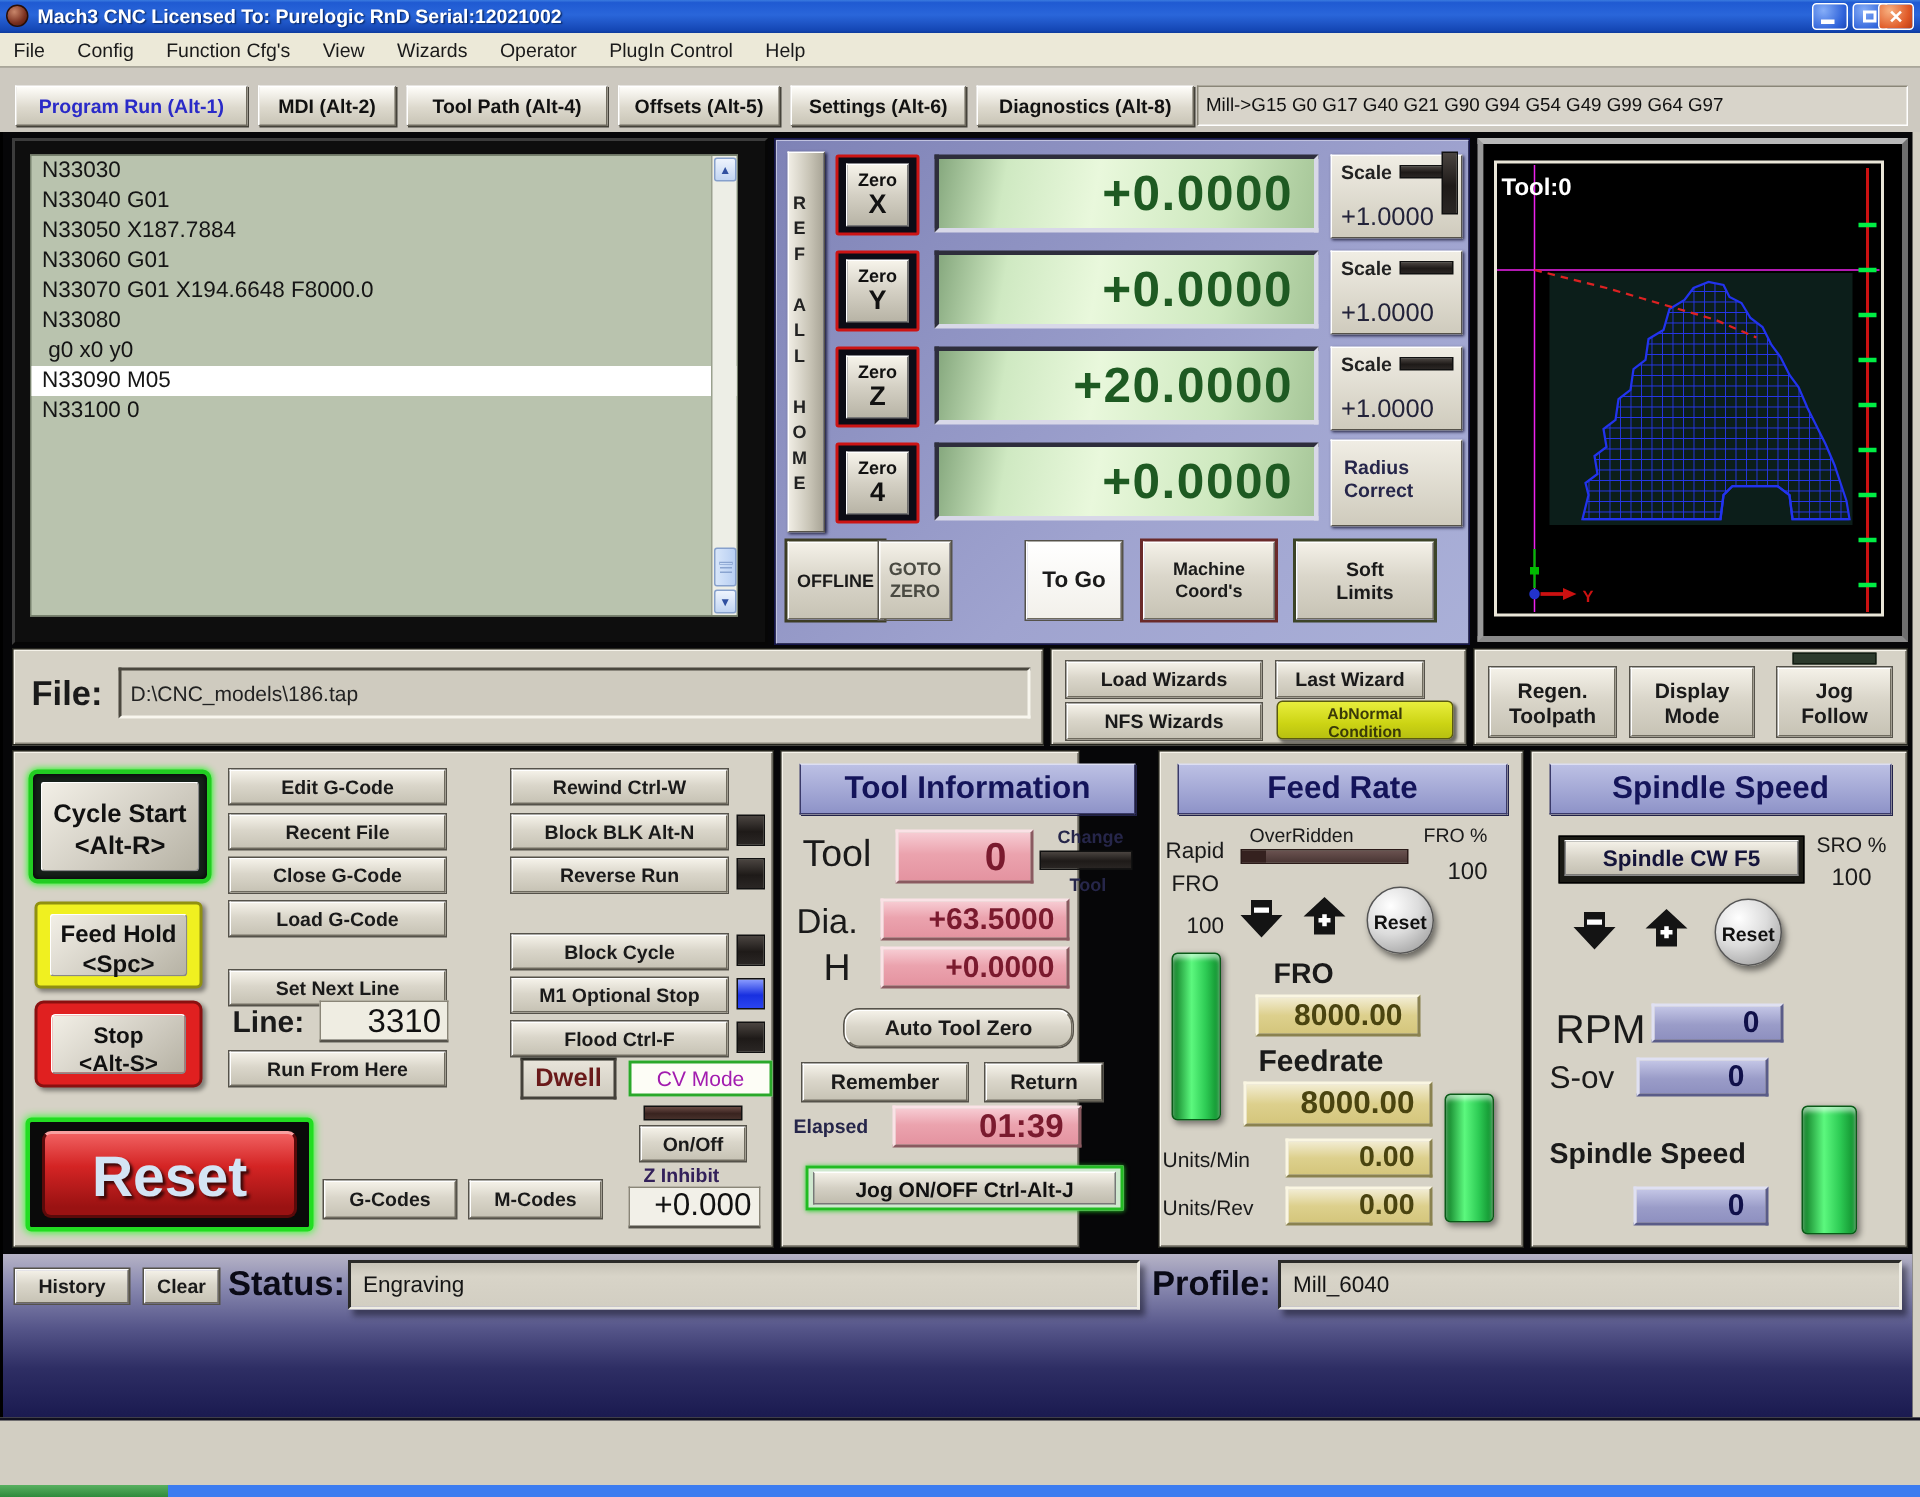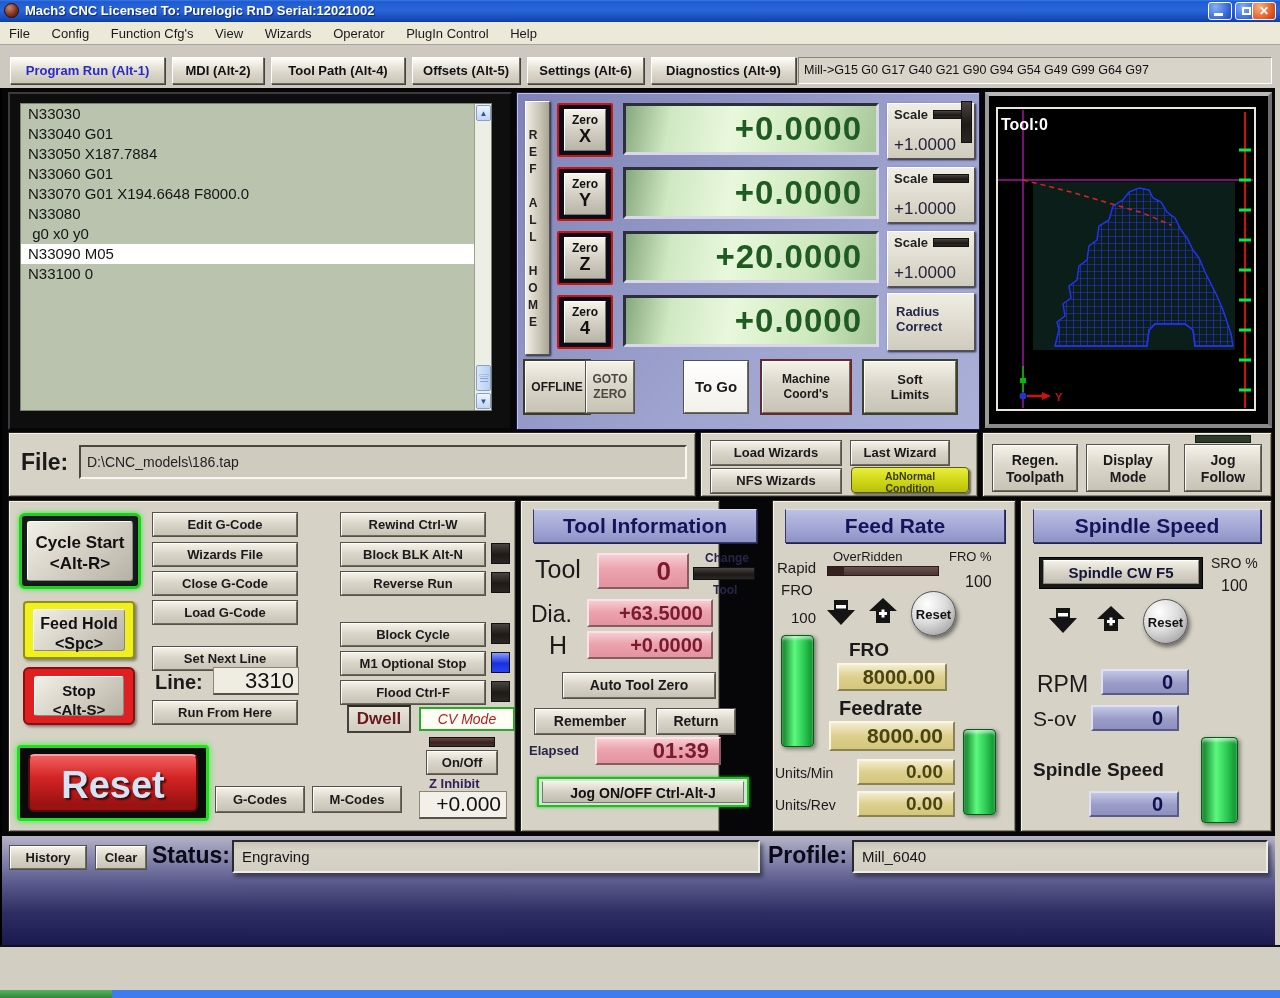--- a/index.html
+++ b/index.html
@@ -176,42 +176,42 @@
   .col1-btn { left:144px; width:144px; height:23px; line-height:21px; }
   .col2-btn { left:332px; width:144px; height:23px; line-height:21px; }
   #rp-line-label { left:146px; top:170px; font-size:20px; font-weight:bold; }
   #rp-line-value { position:absolute; left:204px; top:166px; width:86px; height:28px; background:#efede2;
     border:1px solid #8a8678; border-bottom:2px solid #55524a; font-size:22px; color:#111; text-align:right; padding-right:4px; }
   .mini-led { left:482px; width:19px; height:21px; }
   #dwell-box { position:absolute; left:338px; top:204px; width:64px; height:28px;
     background:linear-gradient(180deg,#e8e4da,#d0ccc0); border:2px solid #44413a;
     border-top-color:#2a2a24; font-size:17px; font-weight:bold; color:#6a1a1a; text-align:center; line-height:24px; }
   #cv-box { position:absolute; left:410px; top:206px; width:96px; height:24px; background:#fdfdf6;
-    border:2px solid #2aa82a; font-size:14px; color:#b91c1c; text-align:center; line-height:20px;font-style:italic; }
+    border:2px solid #2aa82a; font-size:14px; color:#a21caf; text-align:center; line-height:20px; }
   #onoff-led { left:420px; top:236px; width:66px; height:10px; }
   #onoff-btn { left:418px; top:250px; width:70px; height:23px; line-height:21px; }
   #zinhibit-label { left:420px; top:275px; font-size:13px; color:#33205a; font-weight:bold; }
   #zinhibit-value { position:absolute; left:410px; top:290px; width:88px; height:28px; background:#f2f0e8;
     border:1px solid #8a8678; border-bottom:2px solid #55524a; font-size:21px; color:#111; text-align:right; padding-right:5px; }
   #gcodes-btn { left:207px; top:286px; width:88px; height:25px; line-height:23px; }
   #mcodes-btn { left:304px; top:286px; width:88px; height:25px; line-height:23px; }
 
   
   #tool-panel { left:520px; top:500px; width:200px; height:332px; }
   #tool-head { left:12px; top:8px; width:224px; height:34px; line-height:32px; }
   #ti-tool-label { left:14px; top:54px; font-size:25px; }
   #ti-tool-value { left:76px; top:52px; width:92px; height:36px; font-size:26px; line-height:32px; padding-right:16px; }
   #ti-change { left:184px; top:50px; font-size:12px; color:#26264a; font-weight:bold; }
   #ti-change-led { left:172px; top:66px; width:62px; height:13px; }
   #ti-tool2 { left:192px; top:82px; font-size:12px; color:#26264a; font-weight:bold; }
   #ti-dia-label { left:10px; top:100px; font-size:23px; }
   #ti-dia-value { left:66px; top:98px; width:126px; height:28px; font-size:20px; line-height:24px; padding-right:8px; }
   #ti-h-label { left:28px; top:130px; font-size:25px; }
   #ti-h-value { left:66px; top:130px; width:126px; height:28px; font-size:20px; line-height:24px; padding-right:8px; }
-  #ti-autozero { left:42px; top:172px; width:152px; height:25px; line-height:23px; font-size:14px; }
+  #ti-autozero { left:42px; top:172px; width:152px; height:25px; line-height:23px; font-size:14px;border-radius:10px; }
   #ti-remember { left:14px; top:208px; width:110px; height:25px; line-height:23px; font-size:14px; }
   #ti-return { left:136px; top:208px; width:78px; height:25px; line-height:23px; font-size:14px; }
   #ti-elapsed { left:8px; top:242px; font-size:13px; color:#26264a; font-weight:bold; }
   #ti-elapsed-value { left:74px; top:236px; width:126px; height:28px; font-size:22px; line-height:24px; padding-right:10px; }
   #ti-jog { position:absolute; left:16px; top:276px; width:212px; height:30px; background:#cfe8cf;
     border:2px solid #22bb22; box-shadow:0 0 3px #2c2; padding:2px 3px; }
   #ti-jog-face { width:100%; height:100%; background:linear-gradient(180deg,#f4f1e8,#d4d0c4 50%,#c0bcae);
     border:1px solid #777; border-top-color:#fff; font-size:14px; font-weight:bold; text-align:center; line-height:22px; color:#111; }
 
   
@@ -243,21 +243,21 @@
   #sp-head { left:12px; top:8px; width:228px; height:34px; line-height:32px; }
   #sp-cw { position:absolute; left:18px; top:56px; width:164px; height:32px; background:#1a1a14;
     border:1px solid #000; padding:2px 3px 4px 3px; }
   #sp-cw-face { width:100%; height:100%; background:linear-gradient(180deg,#f4f1e8,#d8d4c8 50%,#c4c0b2);
     border:1px solid #888; border-top-color:#fff; font-size:15px; font-weight:bold; color:#14143a;
     text-align:center; line-height:24px; }
   #sp-sro-label { left:190px; top:54px; font-size:14px; }
   #sp-sro { left:200px; top:76px; font-size:16px; }
   #sp-dec { left:26px; top:106px; } #sp-inc { left:74px; top:104px; }
   #sp-reset { left:122px; top:98px; }
-  #sp-rpm-label { left:16px; top:170px; font-size:23px; }
+  #sp-rpm-label { left:16px; top:170px; font-size:27px; }
   #sp-rpm-value { left:80px; top:168px; width:88px; height:26px; font-size:20px; line-height:22px; padding-right:14px; }
   #sp-sov-label { left:12px; top:206px; font-size:21px; }
   #sp-sov-value { left:70px; top:204px; width:88px; height:26px; font-size:20px; line-height:22px; padding-right:14px; }
   #sp-speed-label { left:12px; top:258px; font-size:19px; font-weight:bold; }
   #sp-speed-value { left:68px; top:290px; width:90px; height:26px; font-size:20px; line-height:22px; padding-right:14px; }
   #sp-slider { left:180px; top:236px; width:37px; height:86px; }
 
   
   #sb-history { left:10px; top:846px; width:76px; height:23px; line-height:21px; font-size:13px; }
   #sb-clear { left:96px; top:846px; width:50px; height:23px; line-height:21px; font-size:13px; }
@@ -294,21 +294,21 @@
   <span class="menu-item">PlugIn Control</span>
   <span class="menu-item">Help</span>
 </div>
 
 <div class="abs" id="tabrow">
   <div class="tab" id="tab-0">Program Run (Alt-1)</div>
   <div class="tab" id="tab-1">MDI (Alt-2)</div>
   <div class="tab" id="tab-2">Tool Path (Alt-4)</div>
   <div class="tab" id="tab-3">Offsets (Alt-5)</div>
   <div class="tab" id="tab-4">Settings (Alt-6)</div>
-  <div class="tab" id="tab-5">Diagnostics (Alt-9)</div>
+  <div class="tab" id="tab-5">Diagnostics (Alt-8)</div>
   <div class="abs" id="modes-strip">Mill-&gt;G15  G0 G17 G40 G21 G90 G94 G54 G49 G99 G64 G97</div>
 </div>
 
 <div class="abs" id="main-bg"></div>
 <div class="abs" id="status-section"></div>
 <div class="abs" id="right-strip"></div>
 
 <div class="abs" id="gcode-frame">
   <div id="gcode-list">
     <div class="gline">N33030</div>
@@ -463,21 +463,21 @@
     </div>
   <div id="stop-btn">
       <div class="big-face pre">Stop
 &lt;Alt-S&gt;</div>
     </div>
   <div id="reset-btn">
       <div id="reset-face">Reset</div>
     </div>
 
   <div class="btn col1-btn" style="top:12px;">Edit G-Code</div>
-  <div class="btn col1-btn" style="top:42px;">Wizards File</div>
+  <div class="btn col1-btn" style="top:42px;">Recent File</div>
   <div class="btn col1-btn" style="top:71px;">Close G-Code</div>
   <div class="btn col1-btn" style="top:100px;">Load G-Code</div>
   <div class="btn col1-btn" style="top:146px;">Set Next Line</div>
   <span class="label" id="rp-line-label">Line:</span>
   <div id="rp-line-value">3310</div>
   <div class="btn col1-btn" style="top:200px;">Run From Here</div>
 
   <div class="btn col2-btn" style="top:12px;">Rewind Ctrl-W</div>
   <div class="btn col2-btn" style="top:42px;">Block BLK Alt-N</div>
   <span class="led mini-led" style="top:42px;"></span>

